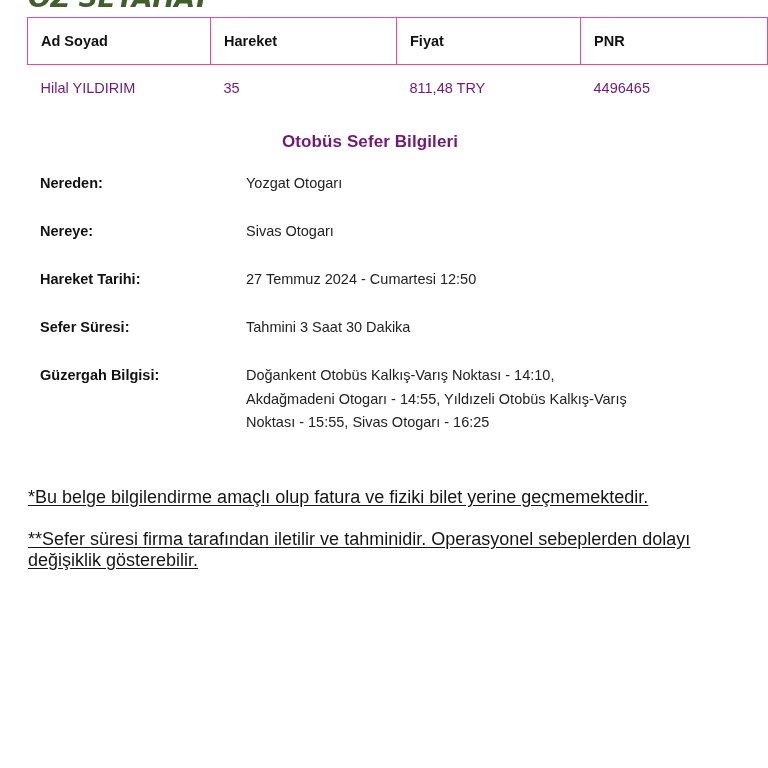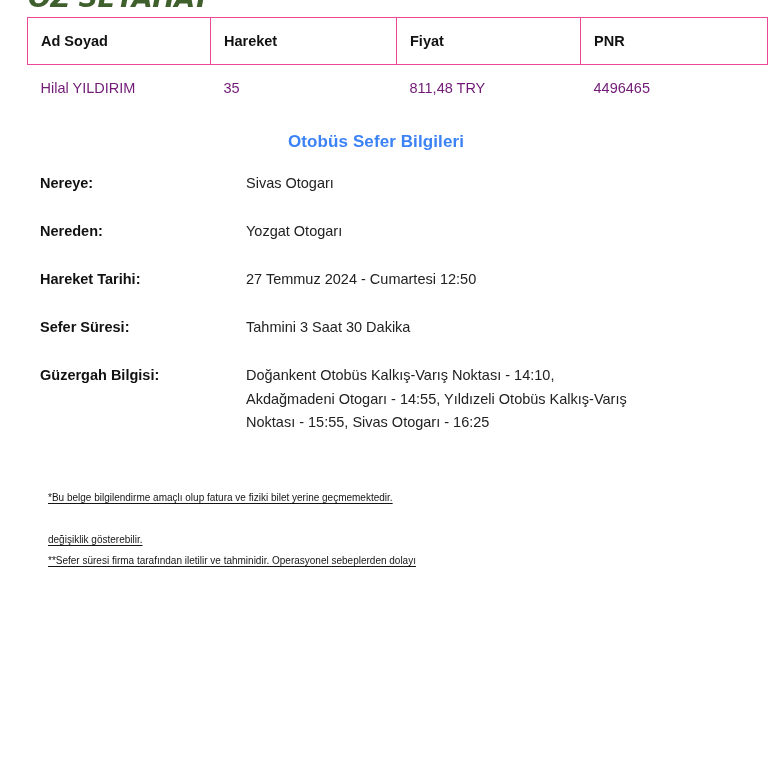--- a/index.html
+++ b/index.html
@@ -75,23 +75,22 @@
 
   
   .trip-title {
     position: absolute;
     left: 0;
     top: 132px;
     width: 740px;
     text-align: center;
     font-size: 17px;
     font-weight: 700;
-    color: #3b82f6;
+    color: #701a75;
     letter-spacing: 0.1px;
-    padding-left: 6px;
   }
 
   
   .details {
     position: absolute;
     left: 40px;
     top: 172px;
     width: 690px;
   }
   .detail-row {
@@ -119,27 +118,26 @@
   .row-route .detail-value { line-height: 23.5px; }
 
   
   .notes {
     position: absolute;
     left: 28px;
     top: 487px;
     width: 700px;
   }
   .note {
-    font-size: 10px;
+    font-size: 18px;
     line-height: 21px;
     color: #151515;
     text-decoration: underline;
     text-underline-offset: 2px;
     margin-bottom: 21px;
-    margin-left: 20px;
   }
   .note:last-child { margin-bottom: 0; }
   .note .nline { display: block; }
 </style>
 </head>
 <body>
 
 <div class="logo-wrap">
   <div class="logo-text">ÖZ SEYAHAT</div>
 </div>
@@ -161,27 +159,27 @@
       <td class="col-pnr">4496465</td>
     </tr>
   </tbody>
 </table>
 
 <div class="trip-title">Otobüs Sefer Bilgileri</div>
 
 <div class="details">
 
   <div class="detail-row">
+    <div class="detail-label">Nereden:</div>
+    <div class="detail-value">Yozgat Otogarı</div>
+  </div>
+
+  <div class="detail-row">
     <div class="detail-label">Nereye:</div>
     <div class="detail-value">Sivas Otogarı</div>
-  </div>
-
-  <div class="detail-row">
-    <div class="detail-label">Nereden:</div>
-    <div class="detail-value">Yozgat Otogarı</div>
   </div>
 
   <div class="detail-row">
     <div class="detail-label">Hareket Tarihi:</div>
     <div class="detail-value">27 Temmuz 2024 - Cumartesi 12:50</div>
   </div>
 
   <div class="detail-row">
     <div class="detail-label">Sefer Süresi:</div>
     <div class="detail-value">Tahmini 3 Saat 30 Dakika</div>
@@ -196,16 +194,16 @@
     </div>
   </div>
 
 </div>
 
 <div class="notes">
   <div class="note">
     <span class="nline">*Bu belge bilgilendirme amaçlı olup fatura ve fiziki bilet yerine geçmemektedir.</span>
   </div>
   <div class="note">
+    <span class="nline">**Sefer süresi firma tarafından iletilir ve tahminidir. Operasyonel sebeplerden dolayı</span>
     <span class="nline">değişiklik gösterebilir.</span>
-    <span class="nline">**Sefer süresi firma tarafından iletilir ve tahminidir. Operasyonel sebeplerden dolayı</span>
   </div>
 </div>
 
 </body></html>

